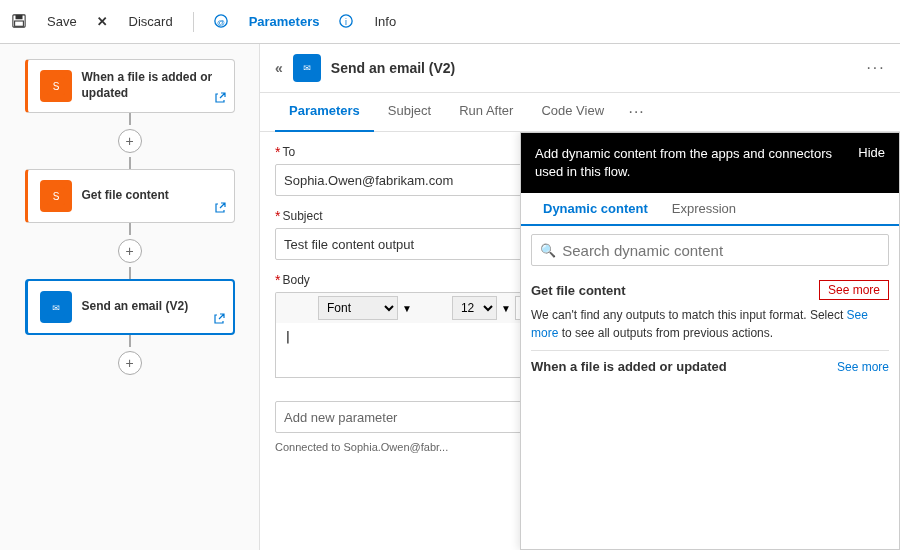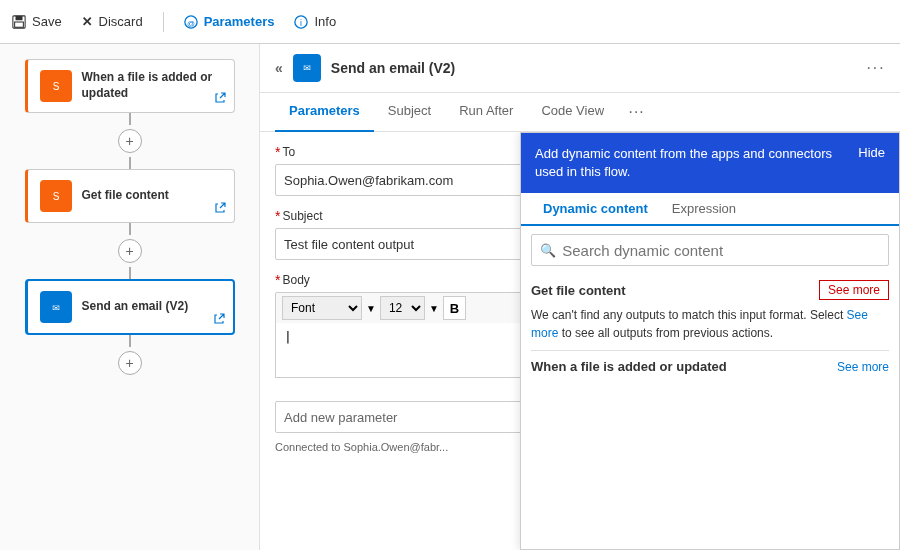--- a/index.html
+++ b/index.html
@@ -10,22 +10,22 @@
       height: 44px;
       border-bottom: 1px solid #d0d0d0;
       display: flex;
       align-items: center;
       padding: 0 12px;
       gap: 20px;
       background: #fff;
     }
     .toolbar-item {
       display: flex;
-      align-items: flex-end;
-      gap: 6px;
+      align-items: flex-start;
+      gap: 21px;
       cursor: pointer;
       color: #333;
       font-size: 13px;
     }
     .toolbar-divider { width: 1px; height: 20px; background: #d0d0d0; }
 
     
     .main-layout {
       display: flex;
       height: calc(550px - 44px);
@@ -221,20 +221,21 @@
       border-radius: 2px 2px 0 0;
       background: #f8f8f8;
       padding: 3px 6px;
       gap: 4px;
     }
     .body-toolbar select {
       height: 24px;
       border: 1px solid #ccc;
       font-size: 12px;
       padding: 0 4px;
+      margin-left: 36px;
     }
     .body-toolbar .font-select {
       width: 80px;
     }
     .body-toolbar .size-select {
       width: 45px;
     }
     .body-btn {
       height: 24px;
       padding: 0 6px;
@@ -284,21 +285,21 @@
       height: 100%;
       background: #fff;
       border: 1px solid #ccc;
       box-shadow: -2px 0 8px rgba(0,0,0,0.1);
       display: flex;
       flex-direction: column;
       z-index: 10;
     }
 
     .dynamic-header {
-      background: #1d4ed8;
+      background: #000000;
       color: #fff;
       padding: 12px 14px;
       display: flex;
       justify-content: space-between;
       align-items: flex-start;
     }
     .dynamic-header-text {
       font-size: 13px;
       line-height: 1.4;
       flex: 1;

